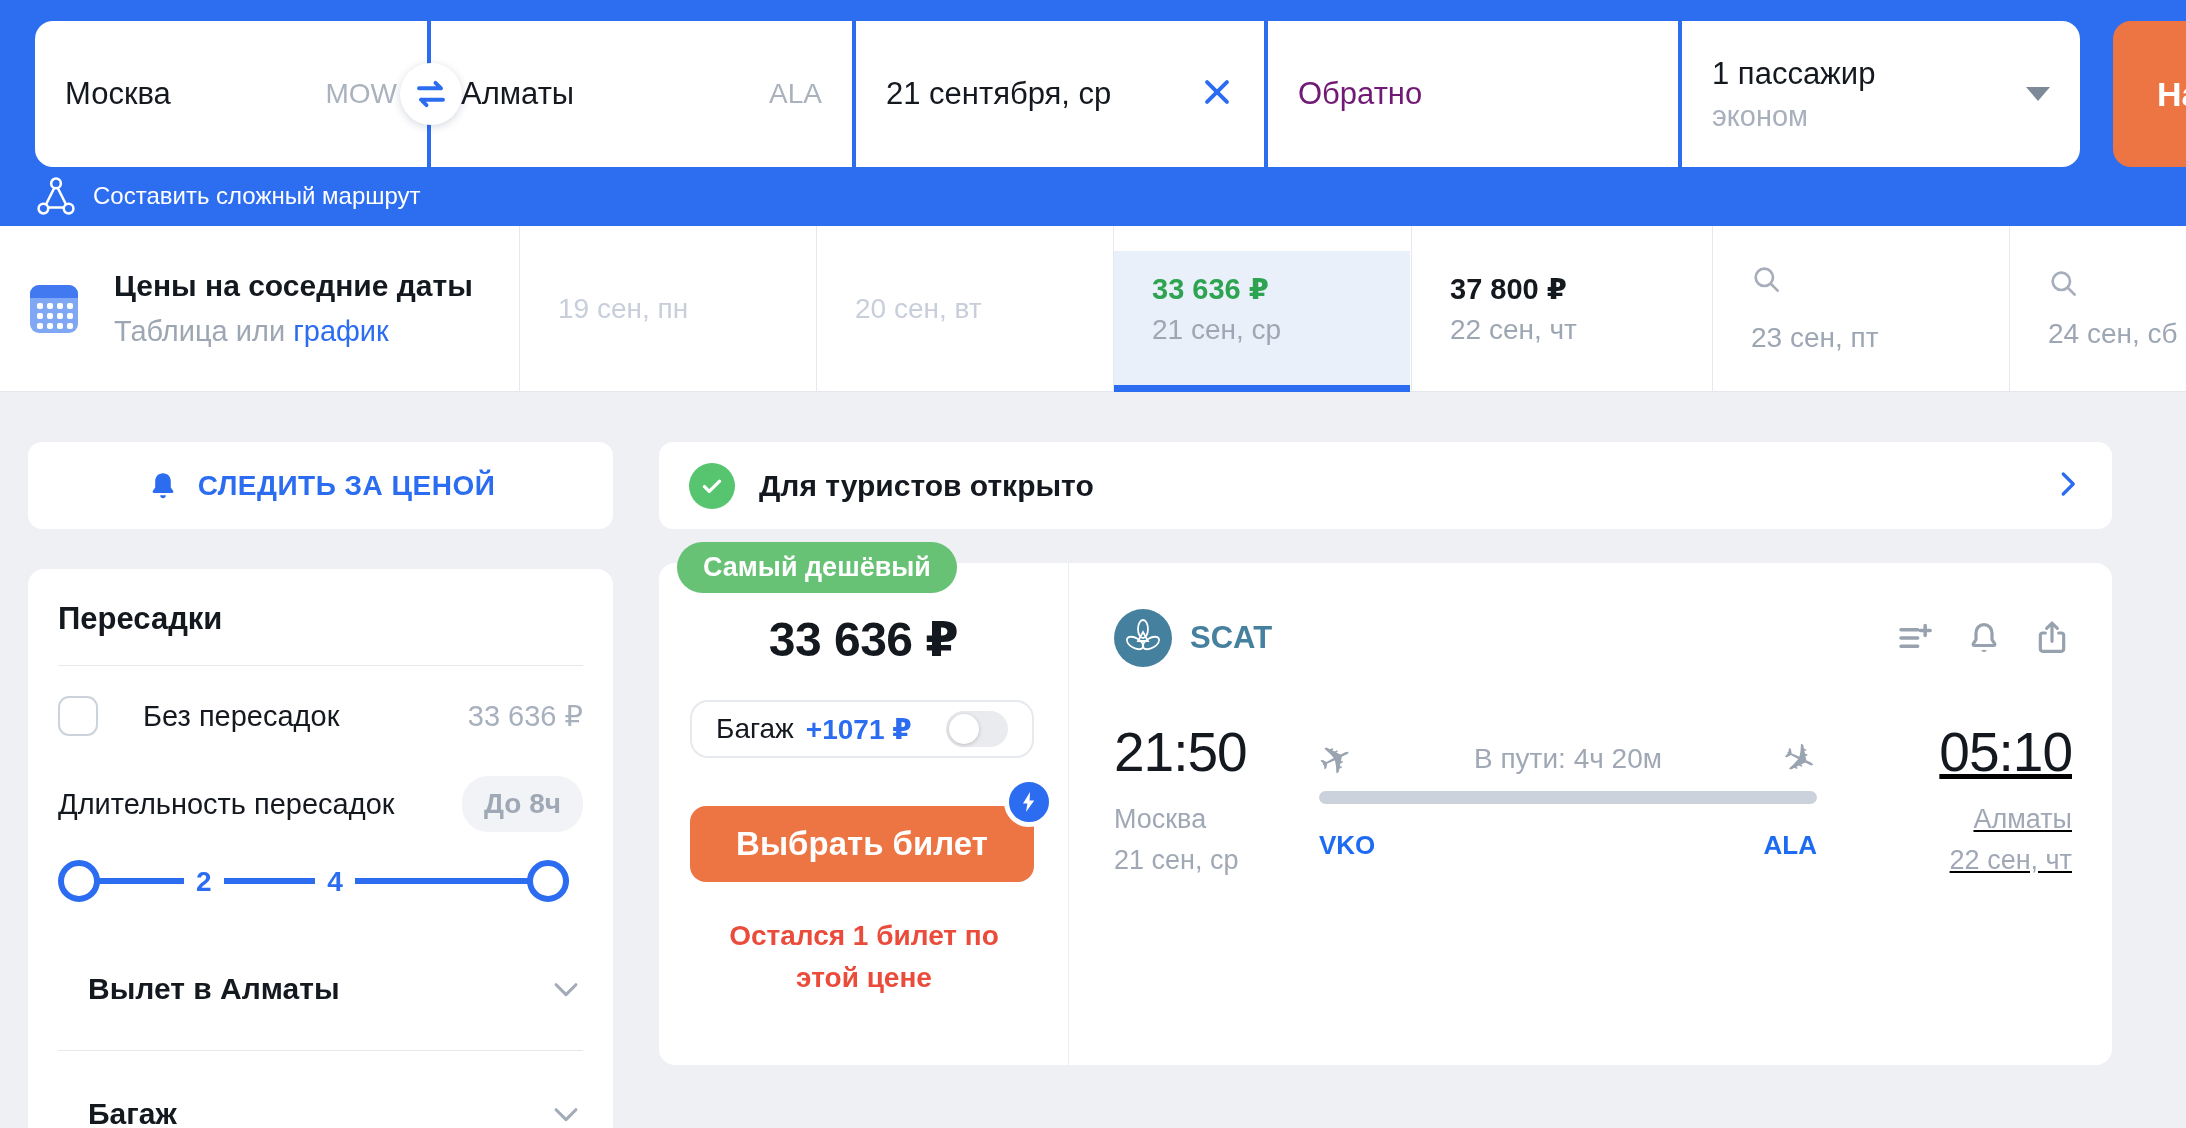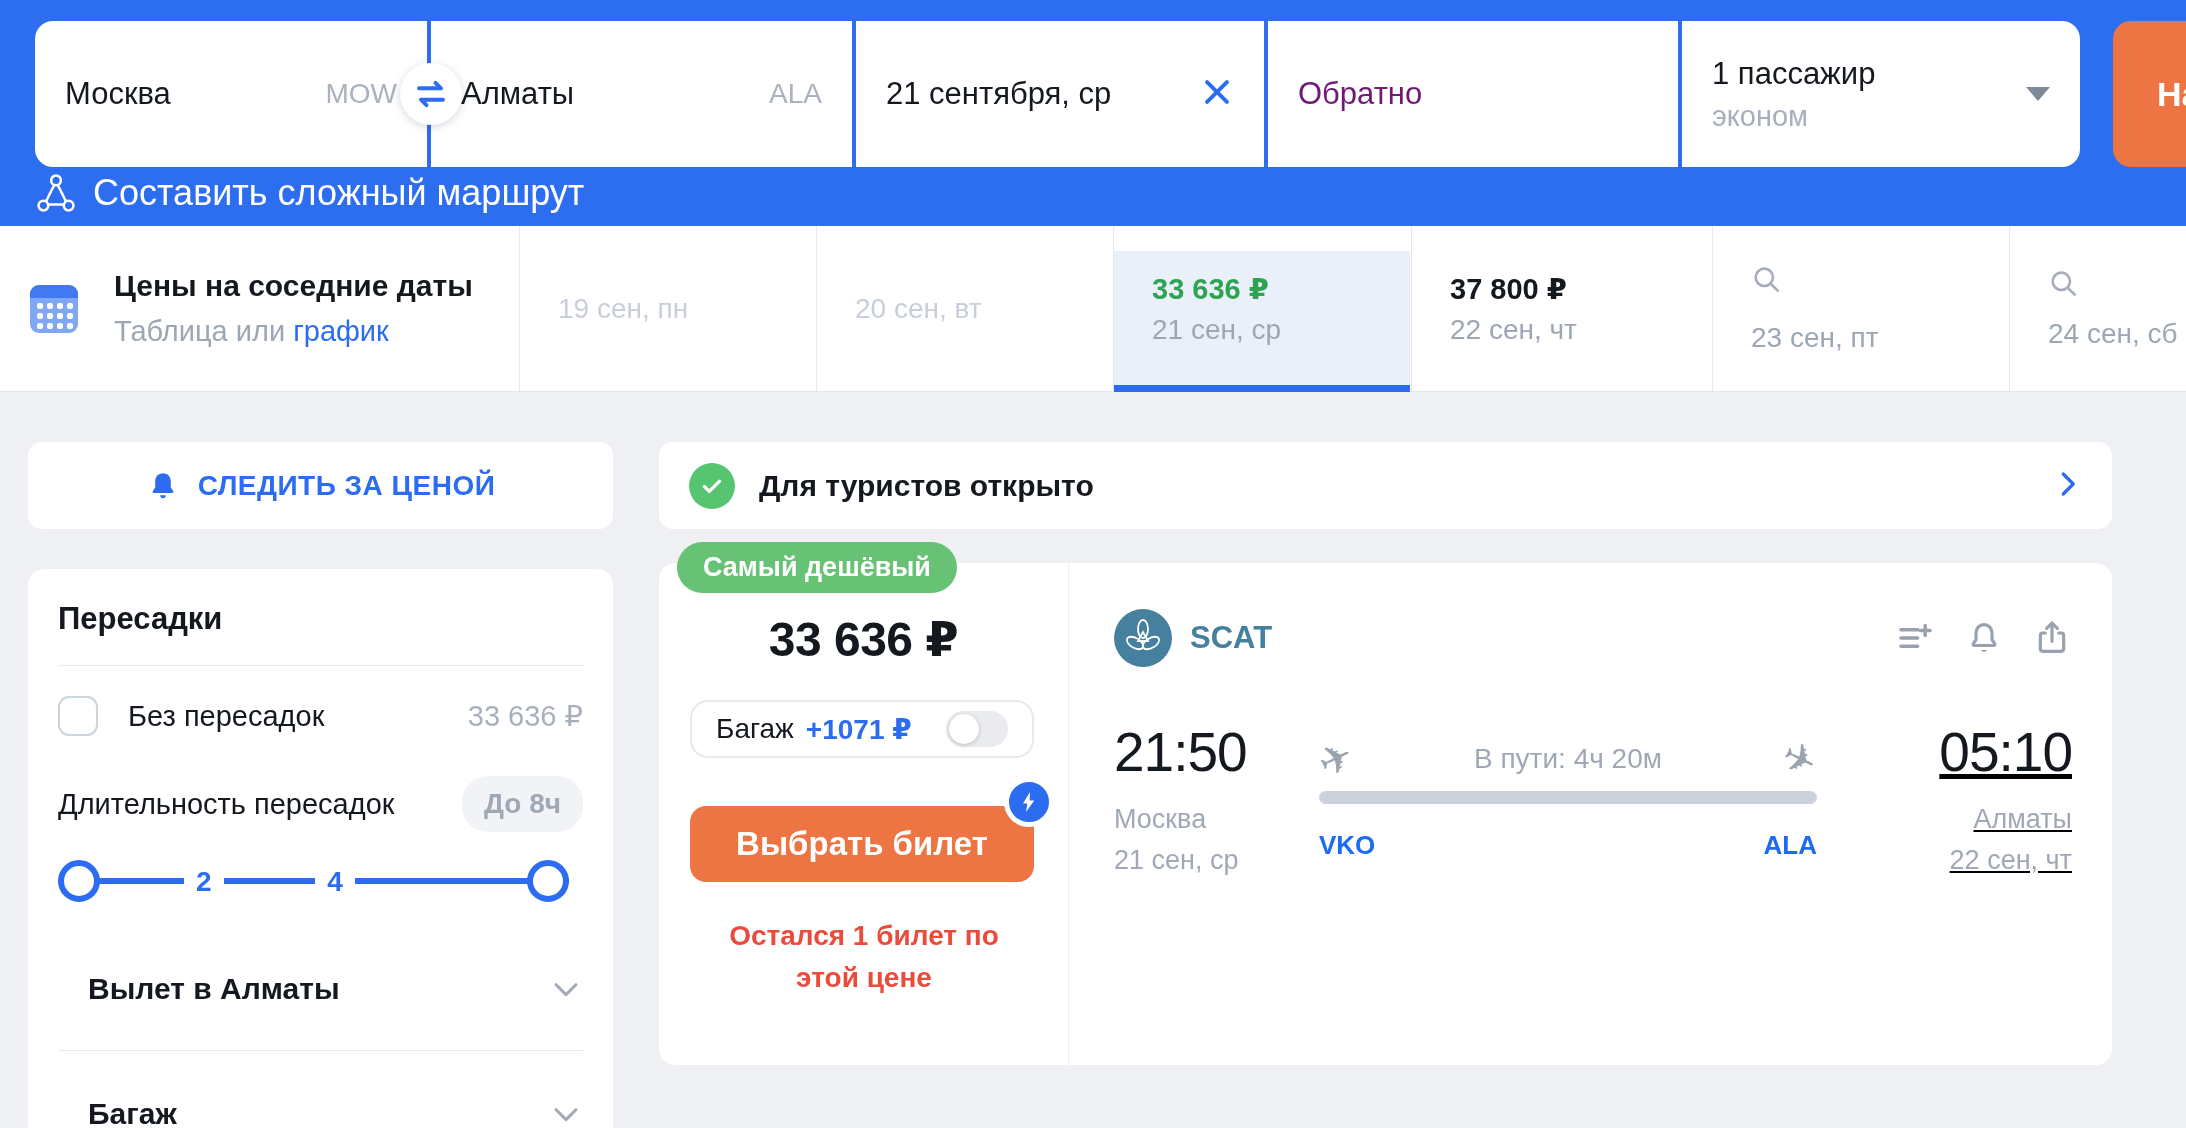--- a/index.html
+++ b/index.html
@@ -18,21 +18,21 @@
   .city { font-size:31px; color:#14181F; }
   .iata { font-size:28px; color:#AAB2BE; margin-left:auto; }
   .date-text { font-size:31px; color:#14181F; }
   .placeholder { font-size:31px; color:#701a75; }
   .pax-lines { display:flex; flex-direction:column; gap:8px; }
   .pax-main { font-size:31px; color:#14181F; }
   .pax-class { font-size:29px; color:#A9B0BD; }
   .caret-down { width:0; height:0; border-left:12px solid transparent; border-right:12px solid transparent; border-top:14px solid #7E8997; }
   .swap-btn { position:absolute; left:400px; top:63px; width:62px; height:62px; border-radius:50%; background:#fff; box-shadow:0 2px 8px rgba(20,40,90,.18); display:flex; align-items:center; justify-content:center; z-index:5; }
   .submit-btn { position:absolute; left:2113px; top:21px; width:190px; height:146px; background:#ED7544; border-radius:18px; color:#fff; font-size:34px; font-weight:700; display:flex; align-items:center; justify-content:center; }
-  .complex-route { position:absolute; left:35px; top:172px; height:48px; display:flex; gap:16px; color:#fff; font-size:36px; }
+  .complex-route { position:absolute; left:35px; top:172px; height:48px; display:flex; align-items:center; gap:16px; color:#fff; font-size:24px; }
 
   
   .cal-band { position:absolute; left:0; top:226px; width:2186px; height:166px; background:#fff; border-bottom:1px solid #E3E6EA; }
   .cal-left { position:absolute; left:30px; top:0; height:100%; display:flex; align-items:center; gap:36px; }
   .cal-icon { width:48px; height:48px; border-radius:9px; background:#7FA7F3; overflow:hidden; }
   .cal-icon .cal-top { height:13px; background:#4379F0; }
   .cal-dots { display:grid; grid-template-columns:repeat(4,6px); grid-auto-rows:6px; gap:4px; padding:5px 7px; }
   .cal-dots i { background:#fff; border-radius:2px; }
   .cal-title { font-size:30px; font-weight:700; color:#14181F; }
   .cal-sub { font-size:29px; margin-top:12px; }
@@ -46,21 +46,21 @@
   .day-cell.selected { background:linear-gradient(#fff 0 25px, #E9F0FA 25px 100%); border-left:1px solid #E6E8ED; }
   .sel-underline { position:absolute; left:0; bottom:0; width:100%; height:7px; background:#2B6CF0; }
   .day-search .mag { margin-bottom:10px; }
 
   
   .track-card { position:absolute; left:28px; top:442px; width:585px; height:87px; background:#fff; border-radius:14px; display:flex; align-items:center; justify-content:center; gap:18px; }
   .track-label { color:#2B6CF0; font-size:28px; font-weight:700; letter-spacing:.5px; }
   .filter-card { position:absolute; left:28px; top:569px; width:585px; height:700px; background:#fff; border-radius:16px; padding:32px 30px 0 30px; }
   .flt-title { font-size:31px; font-weight:700; color:#14181F; }
   .divider { height:1px; background:#E6E8ED; margin-top:28px; }
-  .chk-row { display:flex; align-items:center; margin-top:30px; }
+  .chk-row { display:flex; align-items:center; margin-top:30px;gap:15px; }
   .checkbox { width:40px; height:40px; border:2.5px solid #CDD3DB; border-radius:11px; background:#fff; }
   .chk-label { font-size:29px; color:#14181F; margin-left:30px; }
   .chk-price { font-size:29px; color:#A9B0BD; margin-left:auto; }
   .dur-row { display:flex; align-items:center; justify-content:space-between; margin-top:40px; }
   .dur-label { font-size:29px; color:#14181F; }
   .dur-pill { background:#F1F3F6; border-radius:26px; padding:12px 22px; font-size:28px; font-weight:700; color:#9FA8B5; }
   .slider { position:relative; height:46px; margin-top:26px; }
   .slider .track { position:absolute; left:14px; right:14px; top:20px; height:6px; background:#2B6CF0; border-radius:3px; }
   .s-handle { position:absolute; top:2px; width:42px; height:42px; border-radius:50%; background:#fff; border:6px solid #2B6CF0; }
   .s-handle.left { left:0; } .s-handle.right { right:14px; }

